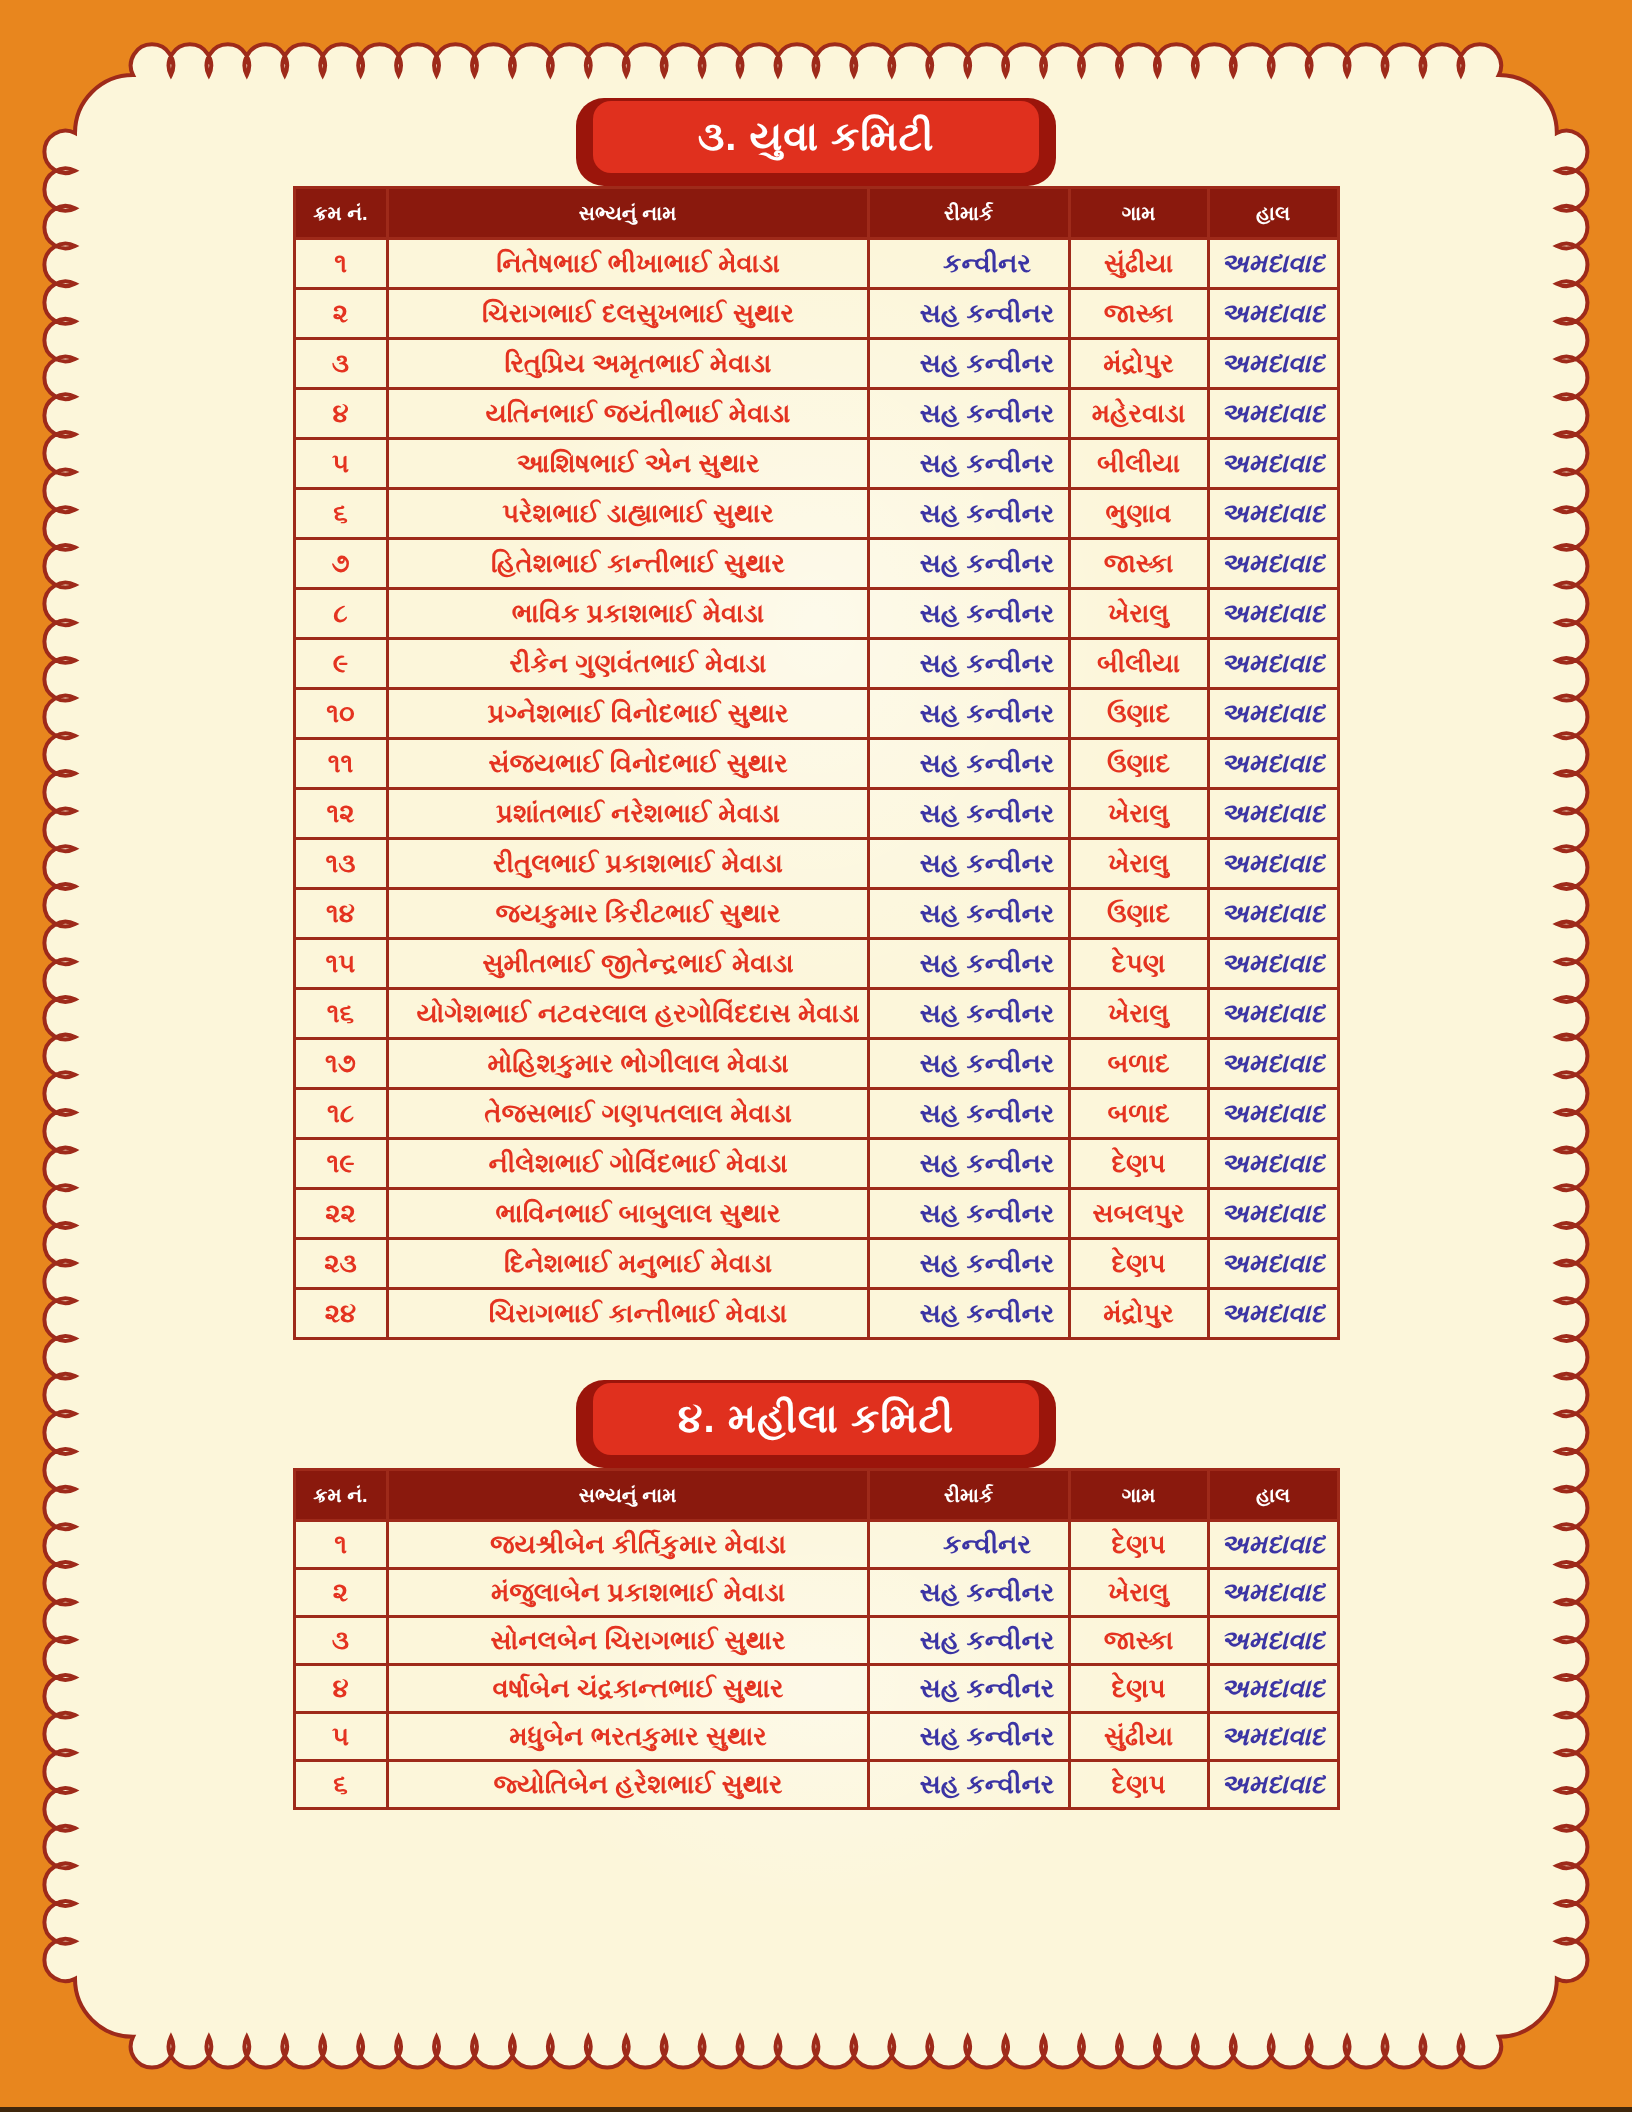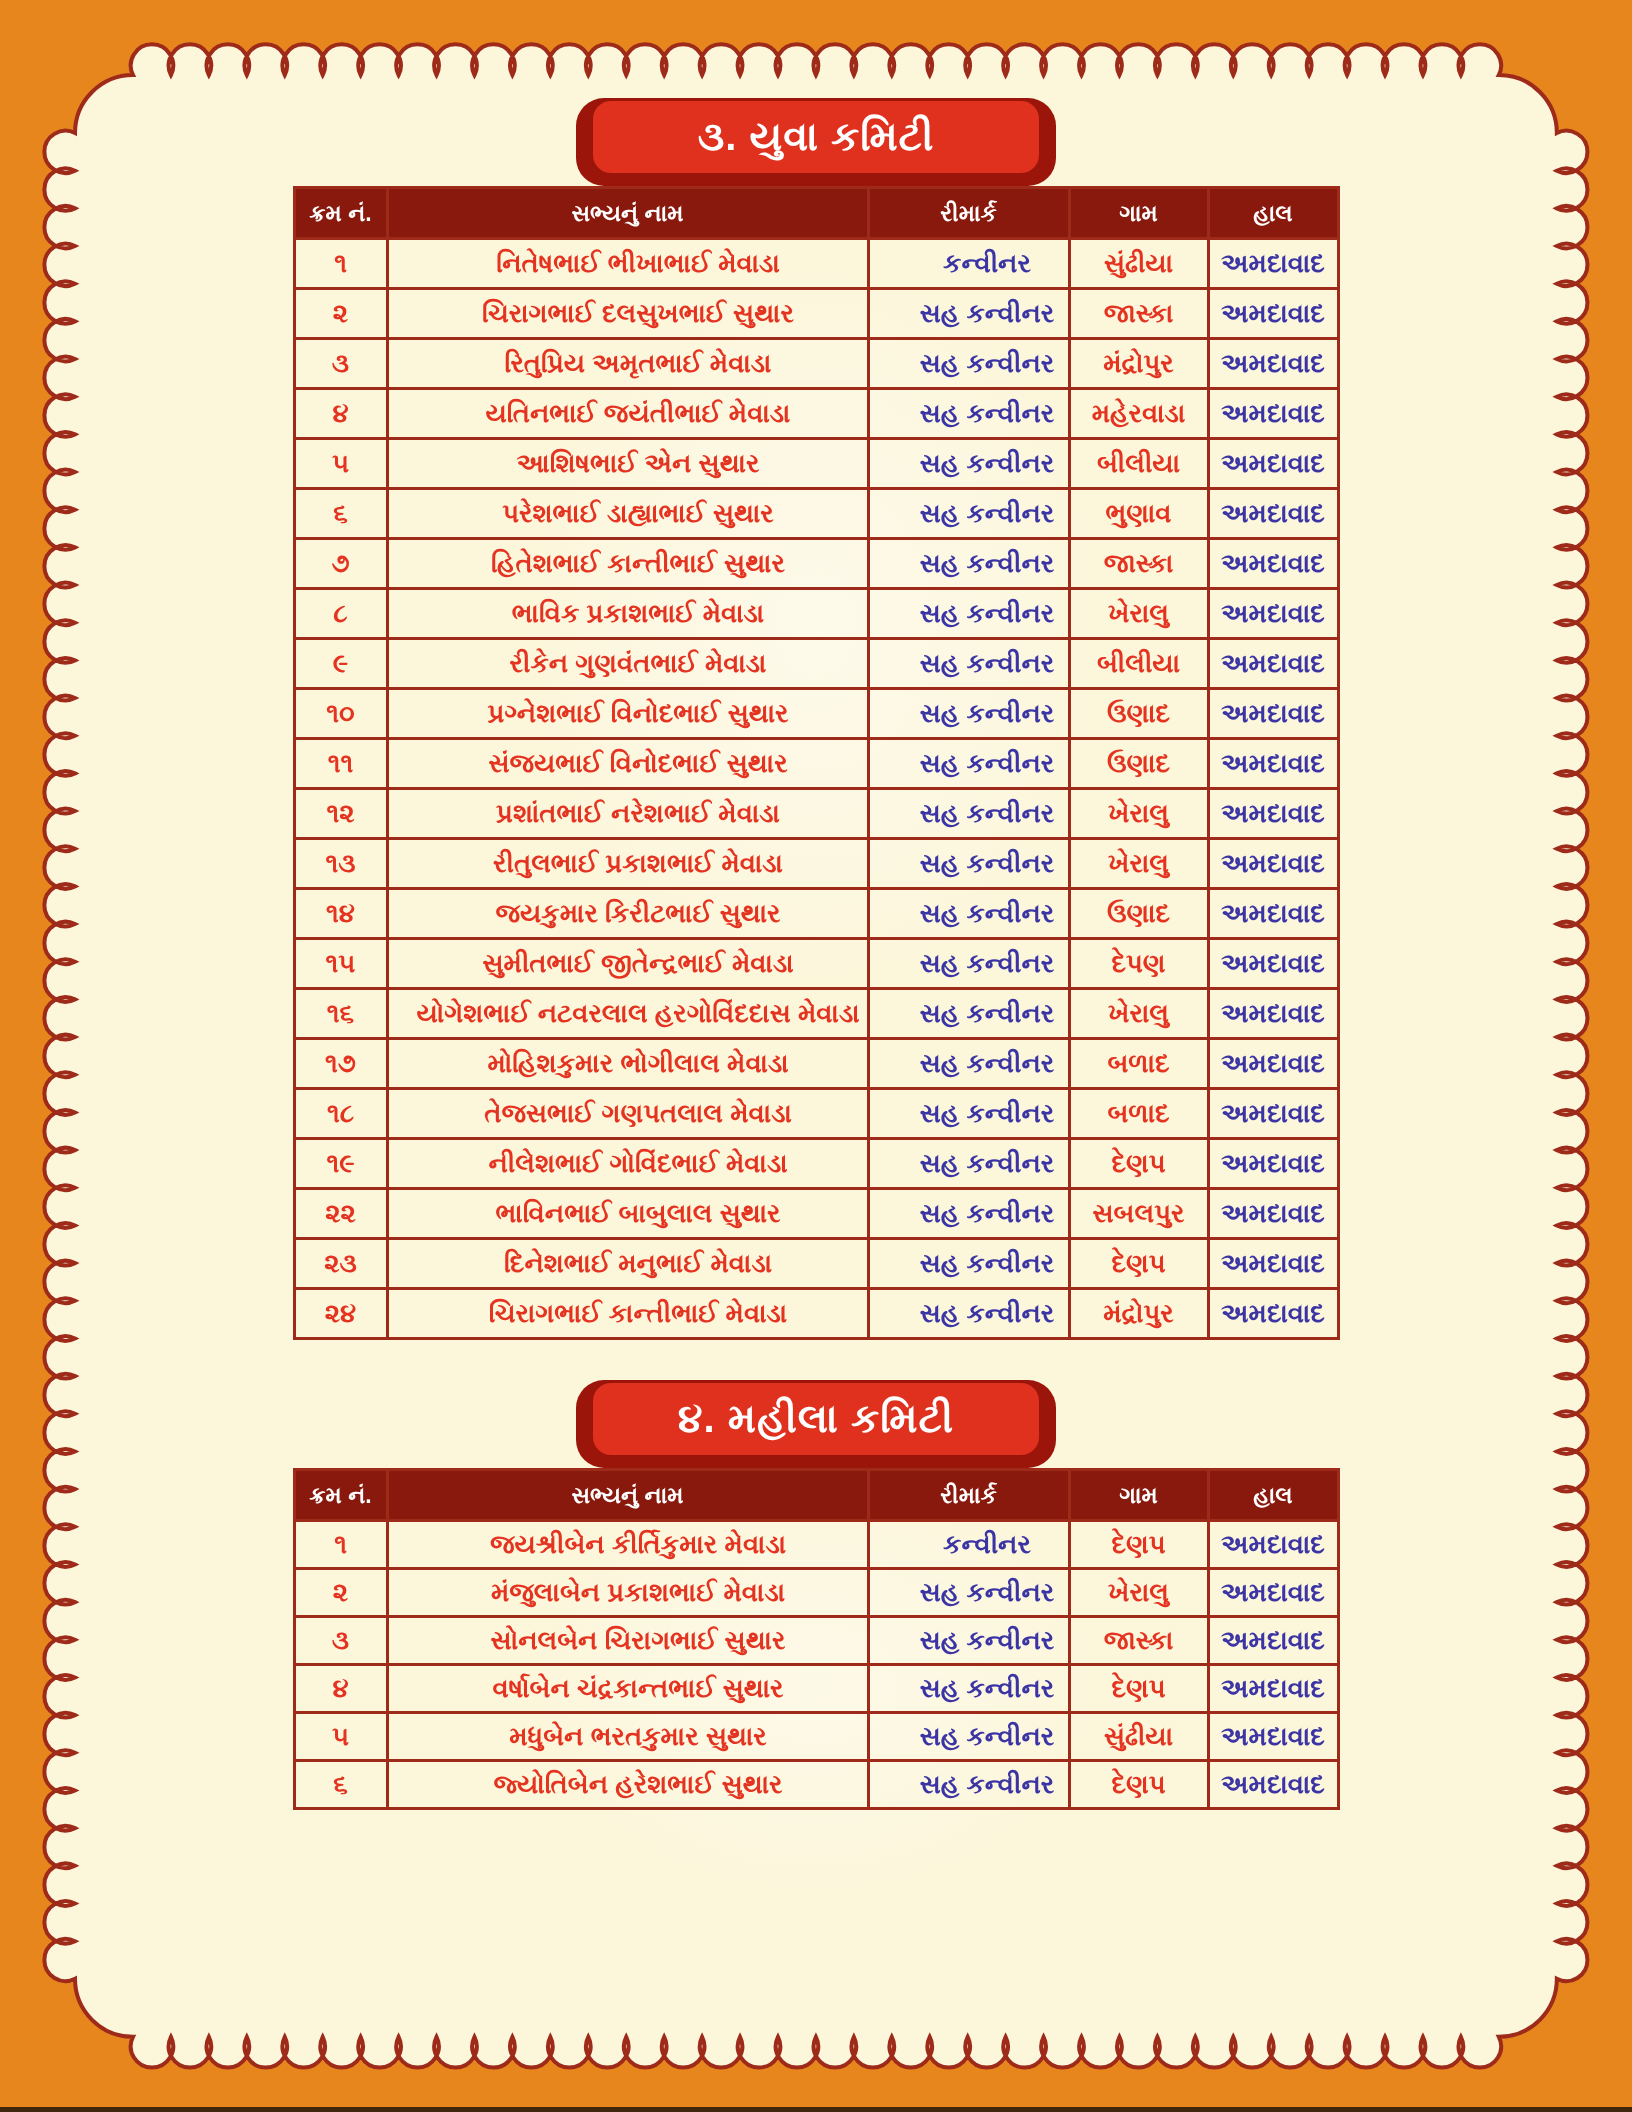--- a/index.html
+++ b/index.html
@@ -37,30 +37,30 @@
   }
   .t1{margin-top:26px;}
   .t2{margin-top:20px;}
   table.members th, table.members td{
     border:3px solid var(--maroon-line,#9E2A1A);
     overflow:hidden;white-space:nowrap;
   }
   table.members th{
     background:var(--header-maroon,#8A190D);
     color:var(--header-text,#fff);
-    font-size:23px;height:46px;font-weight:700;
+    font-size:20px;height:46px;font-weight:700;
   }
   .t1 td{height:45px;}
   .t2 td{height:43px;}
   table.members td{font-size:26px;text-align:center;vertical-align:middle;}
   td.c0{color:var(--text-red,#E43320);}
   td.c1{color:var(--text-red,#E43320);text-align:left;padding-left:22px;}
   td.c2{color:var(--text-indigo,#3B34A4);text-align:left;padding-left:38px;}
   td.c3{color:var(--text-red,#E43320);}
-  td.c4{color:var(--text-indigo,#3B34A4);}
+  td.c4{color:var(--text-indigo,#3B34A4);font-style:italic;}
   .bottom-strip{
     position:absolute;left:0;right:0;bottom:0;height:5px;
     background:rgba(20,14,8,.8);
   }
 </style>
 </head>
 <body>
 
 <svg id="scallop-svg" viewBox="0 0 1632 2112" xmlns="http://www.w3.org/2000/svg">
   <path id="scallop-path" fill="#FCF6DA" stroke="#9E2A1A" stroke-width="4" d="M133,75 a21.2,21.2 0 1 1 37.94,0 a21.2,21.2 0 1 1 37.94,0 a21.2,21.2 0 1 1 37.94,0 a21.2,21.2 0 1 1 37.94,0 a21.2,21.2 0 1 1 37.94,0 a21.2,21.2 0 1 1 37.94,0 a21.2,21.2 0 1 1 37.94,0 a21.2,21.2 0 1 1 37.94,0 a21.2,21.2 0 1 1 37.94,0 a21.2,21.2 0 1 1 37.94,0 a21.2,21.2 0 1 1 37.94,0 a21.2,21.2 0 1 1 37.94,0 a21.2,21.2 0 1 1 37.94,0 a21.2,21.2 0 1 1 37.94,0 a21.2,21.2 0 1 1 37.94,0 a21.2,21.2 0 1 1 37.94,0 a21.2,21.2 0 1 1 37.94,0 a21.2,21.2 0 1 1 37.94,0 a21.2,21.2 0 1 1 37.94,0 a21.2,21.2 0 1 1 37.94,0 a21.2,21.2 0 1 1 37.94,0 a21.2,21.2 0 1 1 37.94,0 a21.2,21.2 0 1 1 37.94,0 a21.2,21.2 0 1 1 37.94,0 a21.2,21.2 0 1 1 37.94,0 a21.2,21.2 0 1 1 37.94,0 a21.2,21.2 0 1 1 37.94,0 a21.2,21.2 0 1 1 37.94,0 a21.2,21.2 0 1 1 37.94,0 a21.2,21.2 0 1 1 37.94,0 a21.2,21.2 0 1 1 37.94,0 a21.2,21.2 0 1 1 37.94,0 a21.2,21.2 0 1 1 37.94,0 a21.2,21.2 0 1 1 37.94,0 a21.2,21.2 0 1 1 37.94,0 a21.2,21.2 0 1 1 37.94,0 a58,58 0 0 1 58,58 a21.1,21.1 0 1 1 0,37.67 a21.1,21.1 0 1 1 0,37.67 a21.1,21.1 0 1 1 0,37.67 a21.1,21.1 0 1 1 0,37.67 a21.1,21.1 0 1 1 0,37.67 a21.1,21.1 0 1 1 0,37.67 a21.1,21.1 0 1 1 0,37.67 a21.1,21.1 0 1 1 0,37.67 a21.1,21.1 0 1 1 0,37.67 a21.1,21.1 0 1 1 0,37.67 a21.1,21.1 0 1 1 0,37.67 a21.1,21.1 0 1 1 0,37.67 a21.1,21.1 0 1 1 0,37.67 a21.1,21.1 0 1 1 0,37.67 a21.1,21.1 0 1 1 0,37.67 a21.1,21.1 0 1 1 0,37.67 a21.1,21.1 0 1 1 0,37.67 a21.1,21.1 0 1 1 0,37.67 a21.1,21.1 0 1 1 0,37.67 a21.1,21.1 0 1 1 0,37.67 a21.1,21.1 0 1 1 0,37.67 a21.1,21.1 0 1 1 0,37.67 a21.1,21.1 0 1 1 0,37.67 a21.1,21.1 0 1 1 0,37.67 a21.1,21.1 0 1 1 0,37.67 a21.1,21.1 0 1 1 0,37.67 a21.1,21.1 0 1 1 0,37.67 a21.1,21.1 0 1 1 0,37.67 a21.1,21.1 0 1 1 0,37.67 a21.1,21.1 0 1 1 0,37.67 a21.1,21.1 0 1 1 0,37.67 a21.1,21.1 0 1 1 0,37.67 a21.1,21.1 0 1 1 0,37.67 a21.1,21.1 0 1 1 0,37.67 a21.1,21.1 0 1 1 0,37.67 a21.1,21.1 0 1 1 0,37.67 a21.1,21.1 0 1 1 0,37.67 a21.1,21.1 0 1 1 0,37.67 a21.1,21.1 0 1 1 0,37.67 a21.1,21.1 0 1 1 0,37.67 a21.1,21.1 0 1 1 0,37.67 a21.1,21.1 0 1 1 0,37.67 a21.1,21.1 0 1 1 0,37.67 a21.1,21.1 0 1 1 0,37.67 a21.1,21.1 0 1 1 0,37.67 a21.1,21.1 0 1 1 0,37.67 a21.1,21.1 0 1 1 0,37.67 a21.1,21.1 0 1 1 0,37.67 a21.1,21.1 0 1 1 0,37.67 a58,58 0 0 1 -58,58 a21.2,21.2 0 1 1 -37.94,0 a21.2,21.2 0 1 1 -37.94,0 a21.2,21.2 0 1 1 -37.94,0 a21.2,21.2 0 1 1 -37.94,0 a21.2,21.2 0 1 1 -37.94,0 a21.2,21.2 0 1 1 -37.94,0 a21.2,21.2 0 1 1 -37.94,0 a21.2,21.2 0 1 1 -37.94,0 a21.2,21.2 0 1 1 -37.94,0 a21.2,21.2 0 1 1 -37.94,0 a21.2,21.2 0 1 1 -37.94,0 a21.2,21.2 0 1 1 -37.94,0 a21.2,21.2 0 1 1 -37.94,0 a21.2,21.2 0 1 1 -37.94,0 a21.2,21.2 0 1 1 -37.94,0 a21.2,21.2 0 1 1 -37.94,0 a21.2,21.2 0 1 1 -37.94,0 a21.2,21.2 0 1 1 -37.94,0 a21.2,21.2 0 1 1 -37.94,0 a21.2,21.2 0 1 1 -37.94,0 a21.2,21.2 0 1 1 -37.94,0 a21.2,21.2 0 1 1 -37.94,0 a21.2,21.2 0 1 1 -37.94,0 a21.2,21.2 0 1 1 -37.94,0 a21.2,21.2 0 1 1 -37.94,0 a21.2,21.2 0 1 1 -37.94,0 a21.2,21.2 0 1 1 -37.94,0 a21.2,21.2 0 1 1 -37.94,0 a21.2,21.2 0 1 1 -37.94,0 a21.2,21.2 0 1 1 -37.94,0 a21.2,21.2 0 1 1 -37.94,0 a21.2,21.2 0 1 1 -37.94,0 a21.2,21.2 0 1 1 -37.94,0 a21.2,21.2 0 1 1 -37.94,0 a21.2,21.2 0 1 1 -37.94,0 a21.2,21.2 0 1 1 -37.94,0 a58,58 0 0 1 -58,-58 a21.1,21.1 0 1 1 0,-37.67 a21.1,21.1 0 1 1 0,-37.67 a21.1,21.1 0 1 1 0,-37.67 a21.1,21.1 0 1 1 0,-37.67 a21.1,21.1 0 1 1 0,-37.67 a21.1,21.1 0 1 1 0,-37.67 a21.1,21.1 0 1 1 0,-37.67 a21.1,21.1 0 1 1 0,-37.67 a21.1,21.1 0 1 1 0,-37.67 a21.1,21.1 0 1 1 0,-37.67 a21.1,21.1 0 1 1 0,-37.67 a21.1,21.1 0 1 1 0,-37.67 a21.1,21.1 0 1 1 0,-37.67 a21.1,21.1 0 1 1 0,-37.67 a21.1,21.1 0 1 1 0,-37.67 a21.1,21.1 0 1 1 0,-37.67 a21.1,21.1 0 1 1 0,-37.67 a21.1,21.1 0 1 1 0,-37.67 a21.1,21.1 0 1 1 0,-37.67 a21.1,21.1 0 1 1 0,-37.67 a21.1,21.1 0 1 1 0,-37.67 a21.1,21.1 0 1 1 0,-37.67 a21.1,21.1 0 1 1 0,-37.67 a21.1,21.1 0 1 1 0,-37.67 a21.1,21.1 0 1 1 0,-37.67 a21.1,21.1 0 1 1 0,-37.67 a21.1,21.1 0 1 1 0,-37.67 a21.1,21.1 0 1 1 0,-37.67 a21.1,21.1 0 1 1 0,-37.67 a21.1,21.1 0 1 1 0,-37.67 a21.1,21.1 0 1 1 0,-37.67 a21.1,21.1 0 1 1 0,-37.67 a21.1,21.1 0 1 1 0,-37.67 a21.1,21.1 0 1 1 0,-37.67 a21.1,21.1 0 1 1 0,-37.67 a21.1,21.1 0 1 1 0,-37.67 a21.1,21.1 0 1 1 0,-37.67 a21.1,21.1 0 1 1 0,-37.67 a21.1,21.1 0 1 1 0,-37.67 a21.1,21.1 0 1 1 0,-37.67 a21.1,21.1 0 1 1 0,-37.67 a21.1,21.1 0 1 1 0,-37.67 a21.1,21.1 0 1 1 0,-37.67 a21.1,21.1 0 1 1 0,-37.67 a21.1,21.1 0 1 1 0,-37.67 a21.1,21.1 0 1 1 0,-37.67 a21.1,21.1 0 1 1 0,-37.67 a21.1,21.1 0 1 1 0,-37.67 a21.1,21.1 0 1 1 0,-37.67 a58,58 0 0 1 58,-58 Z"></path>

